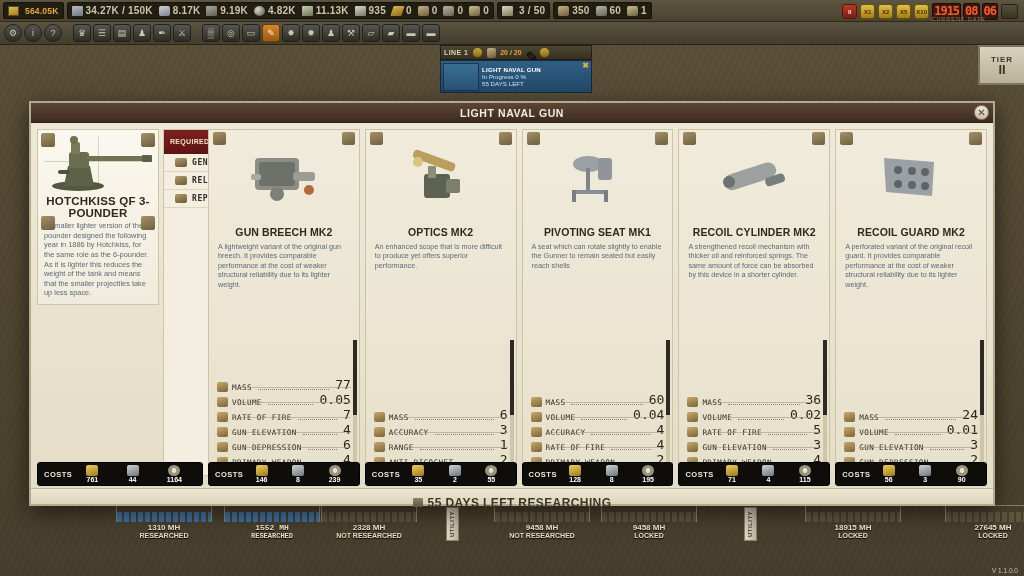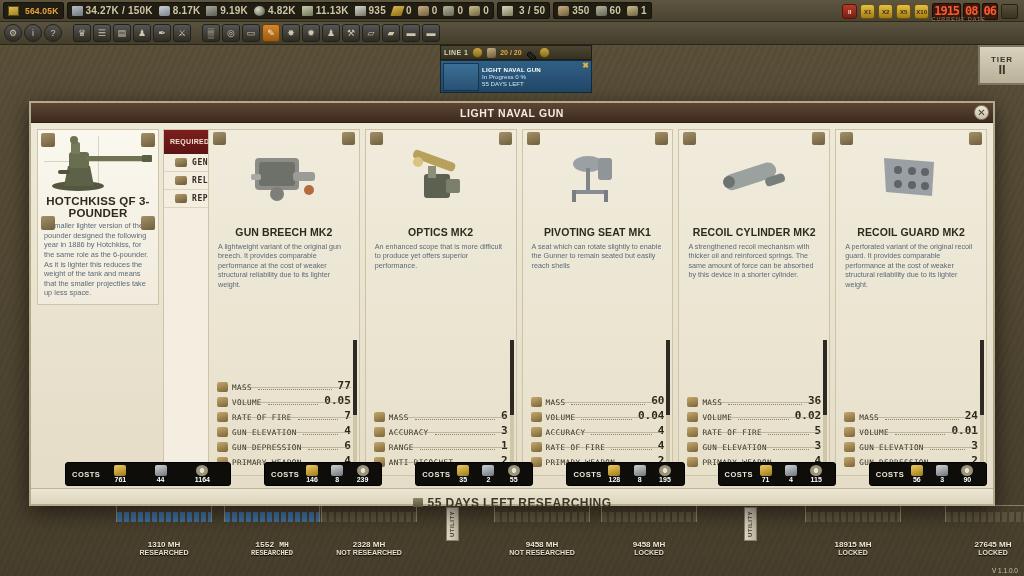--- a/index.html
+++ b/index.html
@@ -122,21 +122,21 @@
   .technode .chart{height:17px;border:1px solid #8d8464;border-bottom:none;
     background:repeating-linear-gradient(90deg, transparent 0 4px, rgba(0,0,0,.05) 4px 5px);
     position:relative;overflow:hidden;}
   .technode .chart .bars{position:absolute;bottom:0;left:0;right:0;height:13px;
     background:
       linear-gradient(180deg, transparent 0 20%, currentColor 20% 100%);
     -webkit-mask-image: repeating-linear-gradient(90deg,#000 0 5px, transparent 5px 7px);
     mask-image: repeating-linear-gradient(90deg,#000 0 5px, transparent 5px 7px);}
   .technode.done .chart .bars{color:#3d6f9e;}
   .technode.none .chart .bars{color:rgba(120,112,84,.45);}
-  .technode .mh{font-size:8px;font-weight:bold;color:#efe9d5;text-shadow:0 1px 1px #000;margin-top:18px;}
+  .technode .mh{font-size:8px;font-weight:bold;color:#efe9d5;text-shadow:0 1px 1px #000;margin-top:1px;}
   .technode .st{font-size:7px;font-weight:bold;color:#e6dfc8;text-shadow:0 1px 1px #000;}
   .vtab{position:absolute;width:13px;height:34px;background:linear-gradient(90deg,#ddd7c4,#bdb6a0);
     border:1px solid #8a8267;display:flex;align-items:center;justify-content:center;}
   .vtab span{transform:rotate(-90deg);font-size:6px;font-weight:bold;color:#4a4535;white-space:nowrap;letter-spacing:.5px;}
 
   
   .dialog{
     position:absolute; left:29px; top:101px; width:966px; height:405px;
     background:linear-gradient(180deg,#efe9d8,#e4dcc6);
     border:2px solid #b3a98b;
@@ -208,30 +208,30 @@
   .card .cart{height:86px;display:flex;align-items:center;justify-content:center;position:relative;}
   .card .ctl,.card .ctr{position:absolute;top:2px;width:13px;height:13px;}
   .card .ctl{left:4px;} .card .ctr{right:4px;}
   .card .cname{font-size:10.5px;font-weight:bold;color:#2e2a1e;text-align:center;padding:6px 2px 4px;letter-spacing:.1px;}
   .card .cdesc{font-size:7.2px;line-height:9.4px;color:#5c6a78;padding:0 9px;min-height:44px;}
   .statlist{margin-top:auto;padding:0 8px 8px;}
   .stat{display:flex;align-items:flex-end;gap:4px;height:15px;position:relative;text-align:center;}
   .stat .sico{width:11px;height:10px;flex:none;background:linear-gradient(160deg,#c6a96f,#7b6436);border-radius:2px;}
   .stat .sname{font-size:7.6px;color:#2b2719;font-family:"DejaVu Sans Mono",monospace;letter-spacing:.4px;}
   .stat .dots{flex:1;border-bottom:1.5px dotted #8d8468;margin:0 2px 2.5px;}
-  .stat .sval{font-size:11px;color:#2b2719;font-family:"DejaVu Sans Mono",monospace;font-weight:bold;}
+  .stat .sval{font-size:13px;color:#2b2719;font-family:"DejaVu Sans Mono",monospace;}
   .stat .uline{position:absolute;left:15px;right:0;bottom:4.5px;border-bottom:1px solid #9d9478;opacity:.55;}
   .scrollbar{position:absolute;right:2px;top:210px;bottom:10px;width:4px;background:#cfc6a9;}
   .scrollbar i{position:absolute;left:0;right:0;top:0;height:60%;background:#2c2a22;}
 
   
   .costsrow{position:absolute;left:6px;right:6px;bottom:18px;height:24px;display:flex;gap:5px;}
   .costbox{
     background:#0e0d09;border:1px solid #000;border-radius:3px;
-    display:flex;align-items:center;padding:0 6px;gap:0;margin-left:28px;
+    display:flex;align-items:center;padding:0 6px;gap:0;
   }
   .costbox.left{width:166px;}
   .costbox.cell{flex:1;}
   .costbox .clbl{font-size:7.5px;font-weight:bold;color:#efe9d8;letter-spacing:.5px;}
   .costbox .citems{flex:1;display:flex;justify-content:space-around;align-items:center;}
   .citem{display:flex;flex-direction:column;align-items:center;gap:0;}
   .citem .ci{width:12px;height:11px;}
   .citem .ci.coin{background:linear-gradient(160deg,#efcd63,#9c7a18);border-radius:2px;}
   .citem .ci.metal{background:linear-gradient(160deg,#cfd3d6,#6f767c);border-radius:2px;}
   .citem .ci.gear{background:radial-gradient(circle at 50% 50%,#e7e1cf 30%,#9b947c 31%);border-radius:50%;}

